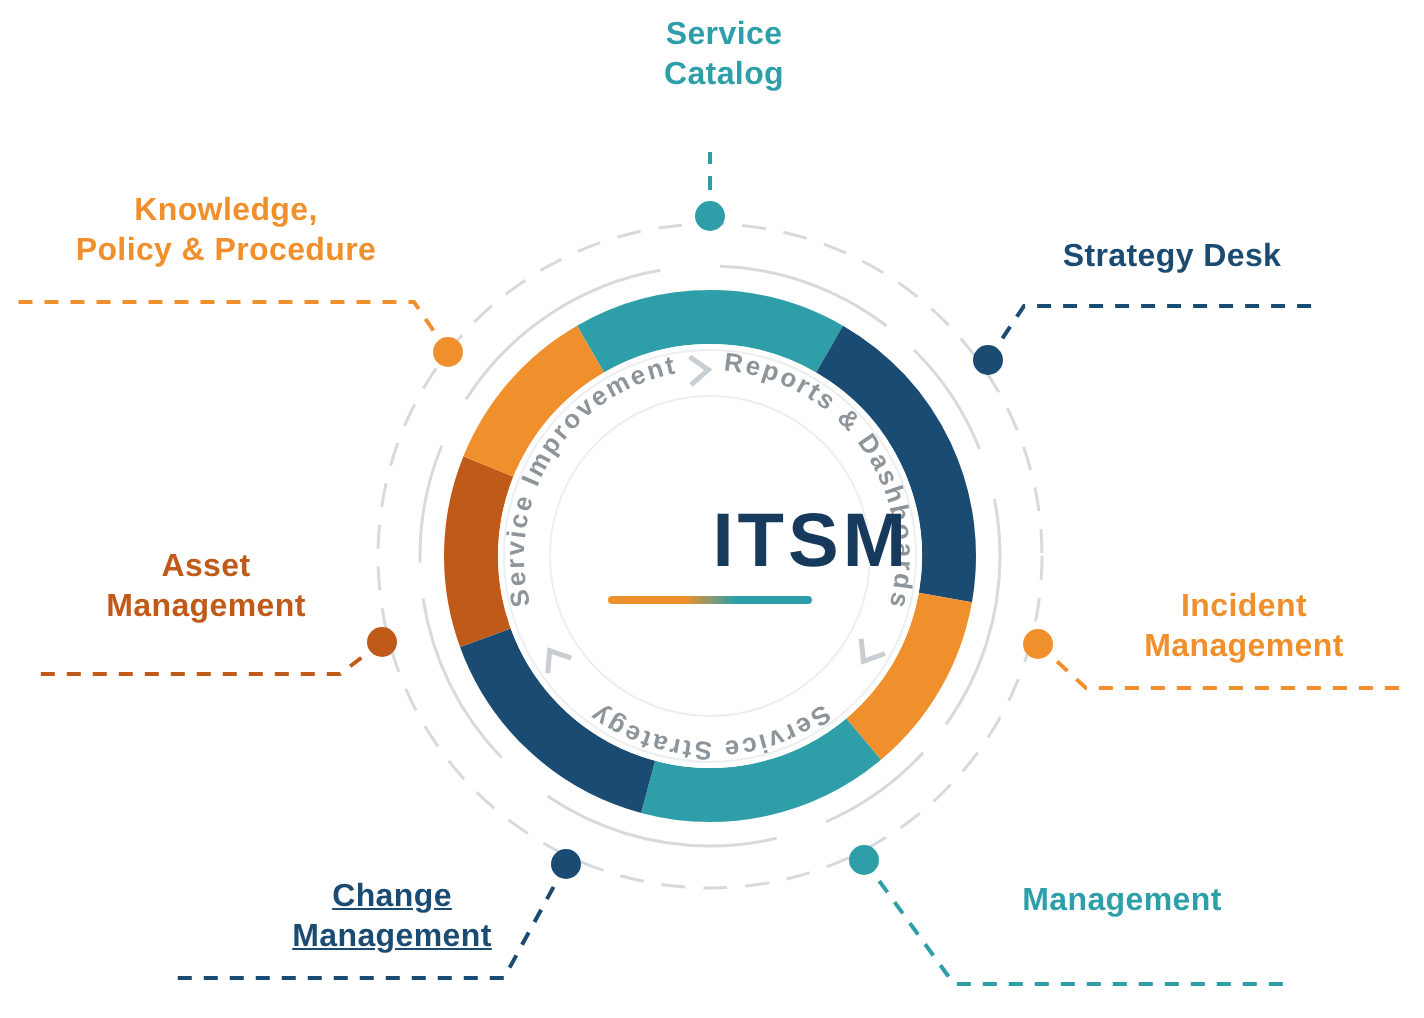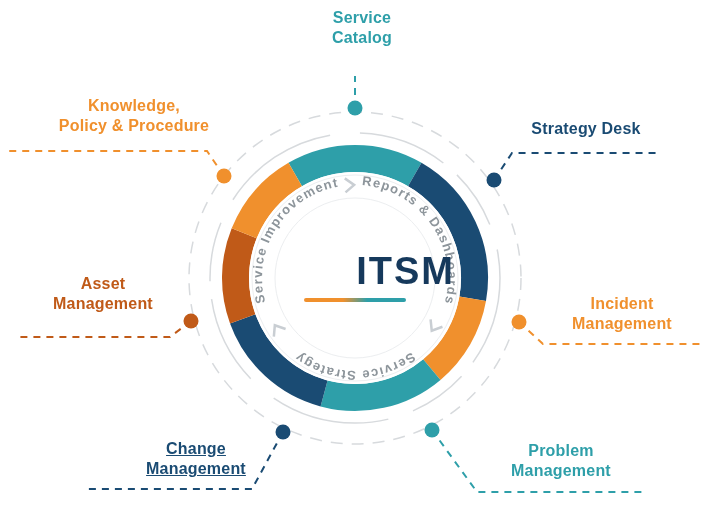--- a/index.html
+++ b/index.html
@@ -12,21 +12,21 @@
     position:absolute;font-weight:700;font-size:16px;line-height:1.28;
     text-align:center;letter-spacing:.2px;
   }
   .label .ln{display:block;}
   .lbl-service-catalog{left:289px;top:8px;width:146px;}
   .lbl-service-desk{left:506px;top:119px;width:160px;}
   .lbl-incident-management{left:538px;top:294px;width:168px;}
   .lbl-problem-management{left:477px;top:441px;width:168px;}
   .lbl-change-management{left:112px;top:439px;width:168px;}
   .lbl-asset-management{left:17px;top:274px;width:172px;}
-  .lbl-knowledge-policy{left:0px;top:96px;width:226px;margin-left:21px;}
+  .lbl-knowledge-policy{left:0px;top:96px;width:226px;}
   .center-label{position:absolute;left:255px;top:250px;width:200px;text-align:right;}
   .center-title{font-size:38px;font-weight:700;letter-spacing:2px;color:#16395C;}
   .center-underline{width:102px;height:4px;margin:5px auto 0;border-radius:2px;
     background:linear-gradient(90deg,#F0902D 0%,#F0902D 38%,#2E9FA9 62%,#2E9FA9 100%);}
   .arc-text{font-size:13px;font-weight:600;fill:#8D959B;letter-spacing:1.2px;}
 </style>
 </head>
 <body>
 
 <div class="stage">
@@ -101,21 +101,20 @@
   <div class="label lbl-service-desk" style="color: rgb(26, 75, 115);">
     <span class="ln">Strategy Desk</span>
   </div>
 
   <div class="label lbl-incident-management" style="color: rgb(240, 144, 45);">
     <span class="ln">Incident</span>
     <span class="ln">Management</span>
   </div>
 
   <div class="label lbl-problem-management" style="color: rgb(46, 159, 169);">
-    <span class="ln">Problem</span>
     <span class="ln">Management</span>
   </div>
 
   <div class="label lbl-change-management" style="color: rgb(26, 75, 115); text-decoration: underline;">
     <span class="ln">Change</span>
     <span class="ln">Management</span>
   </div>
 
   <div class="label lbl-asset-management" style="color: rgb(192, 90, 24);">
     <span class="ln">Asset</span>

